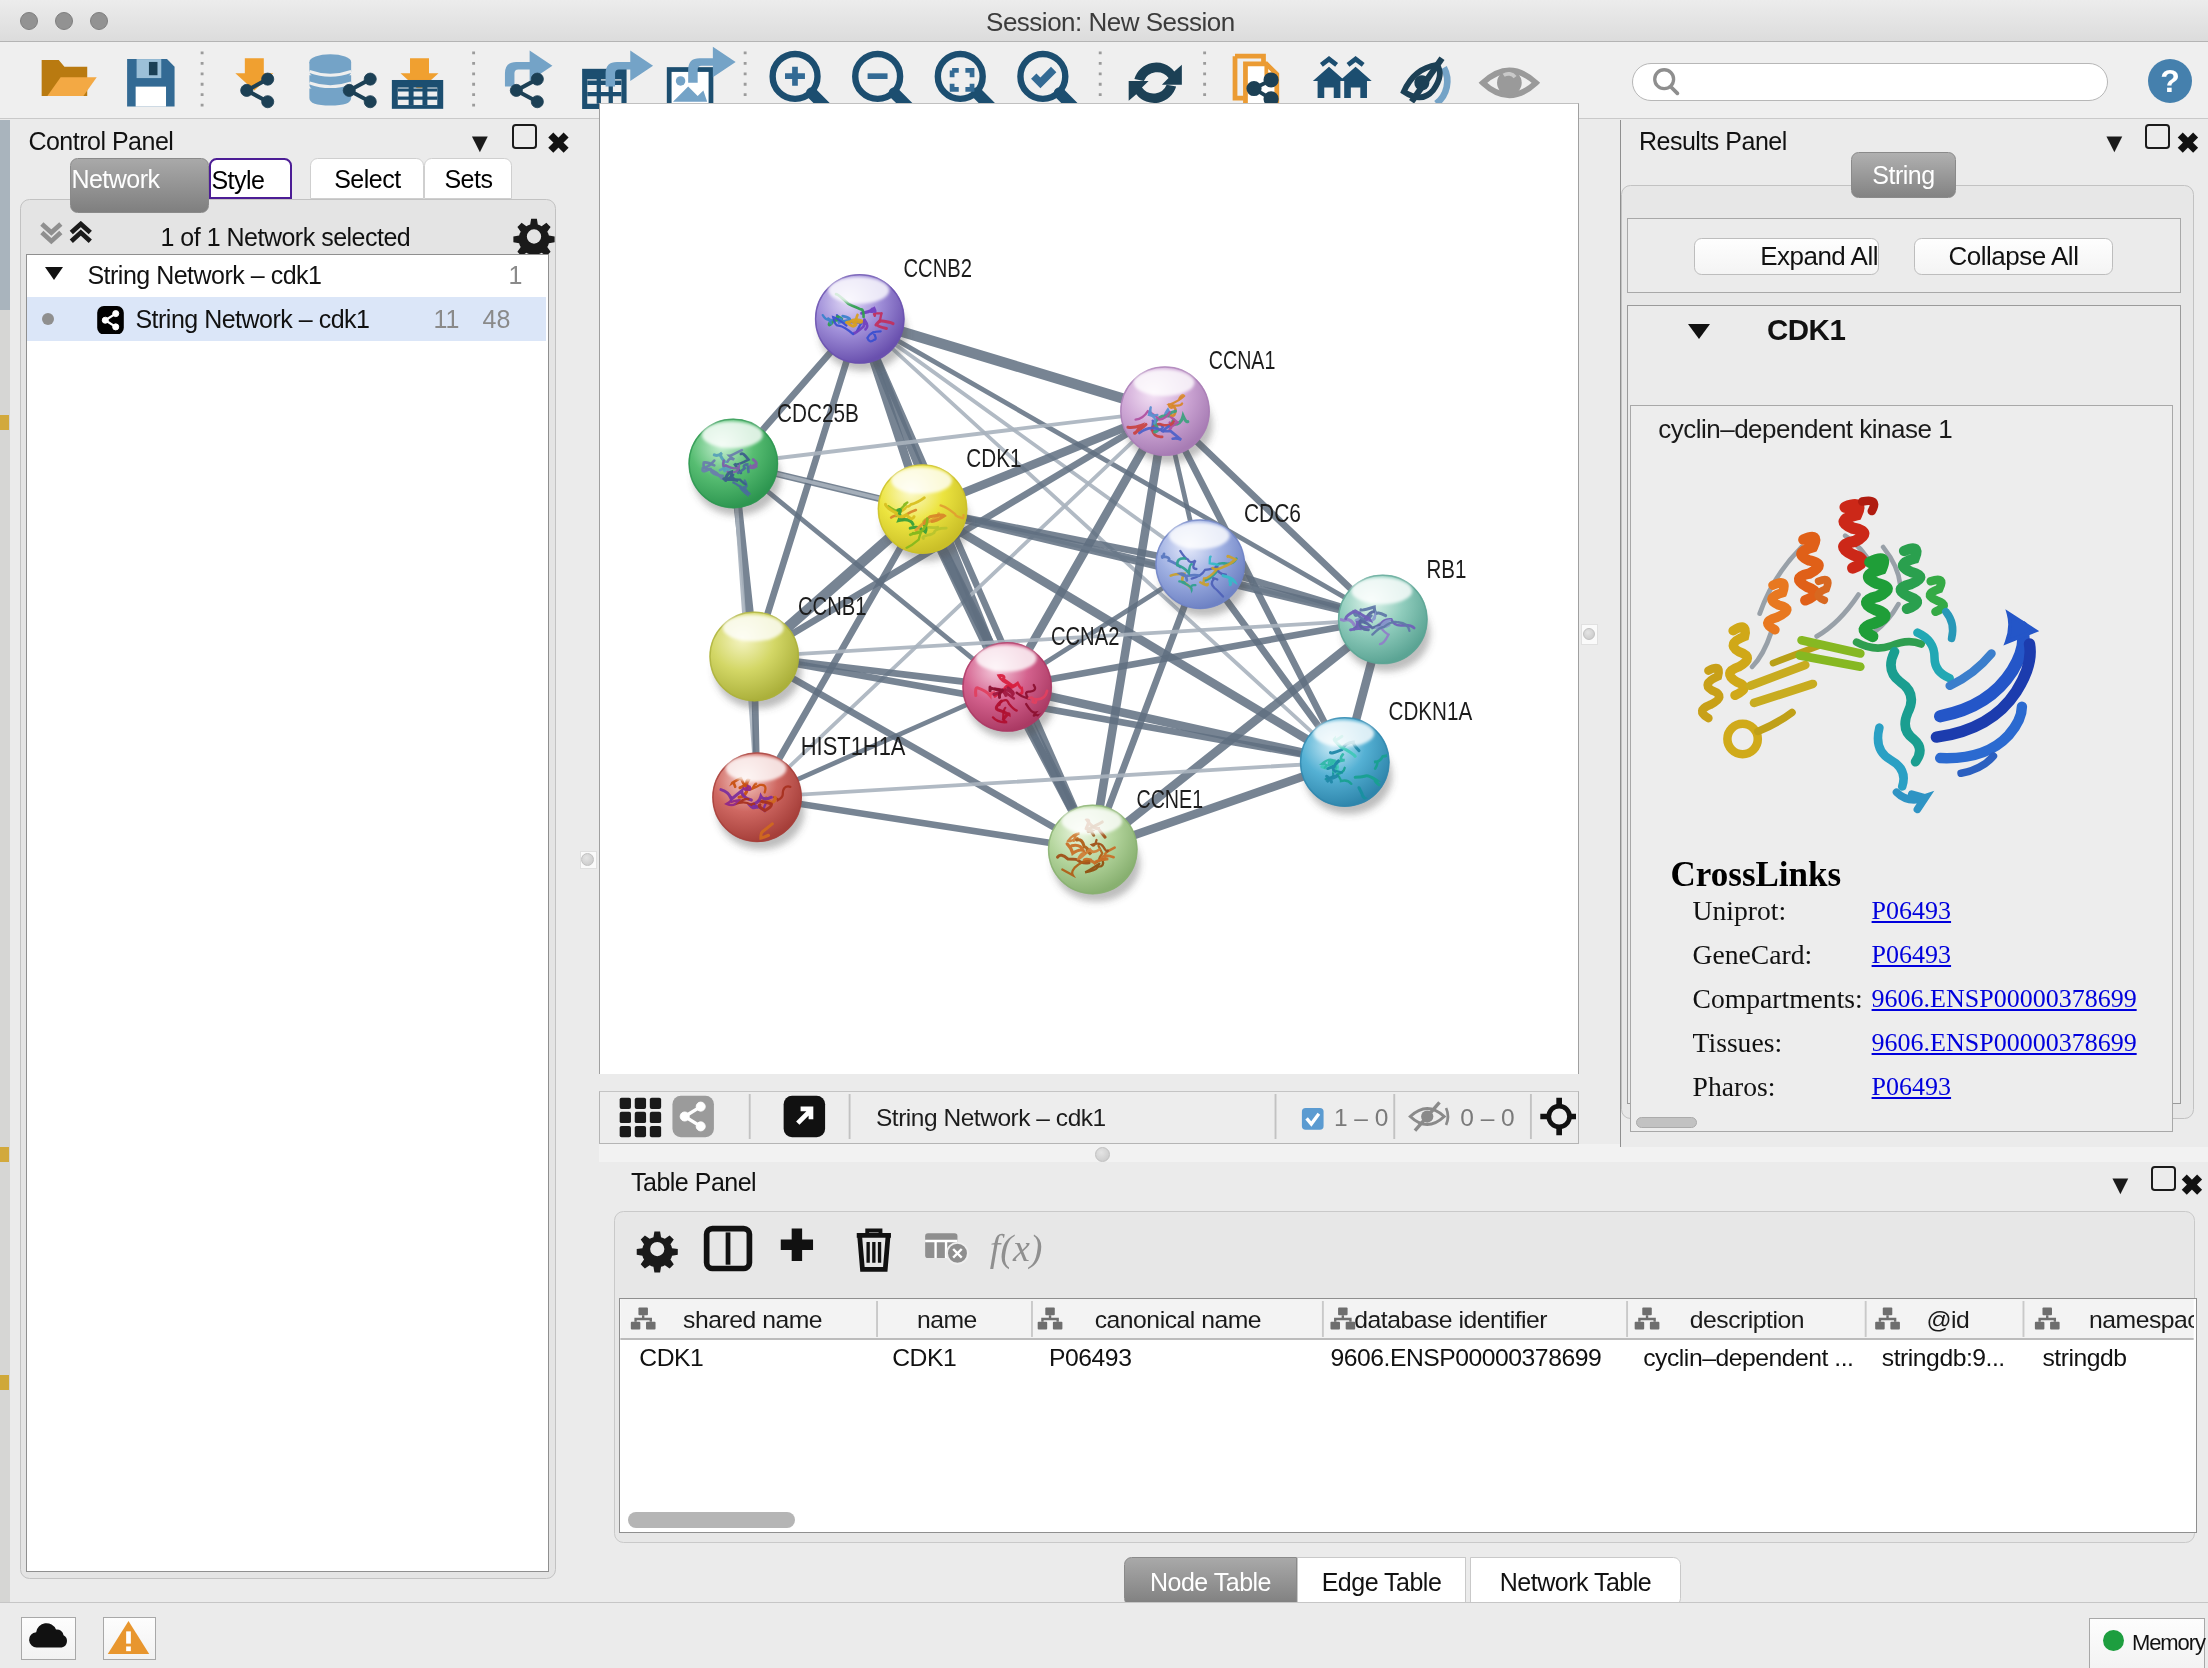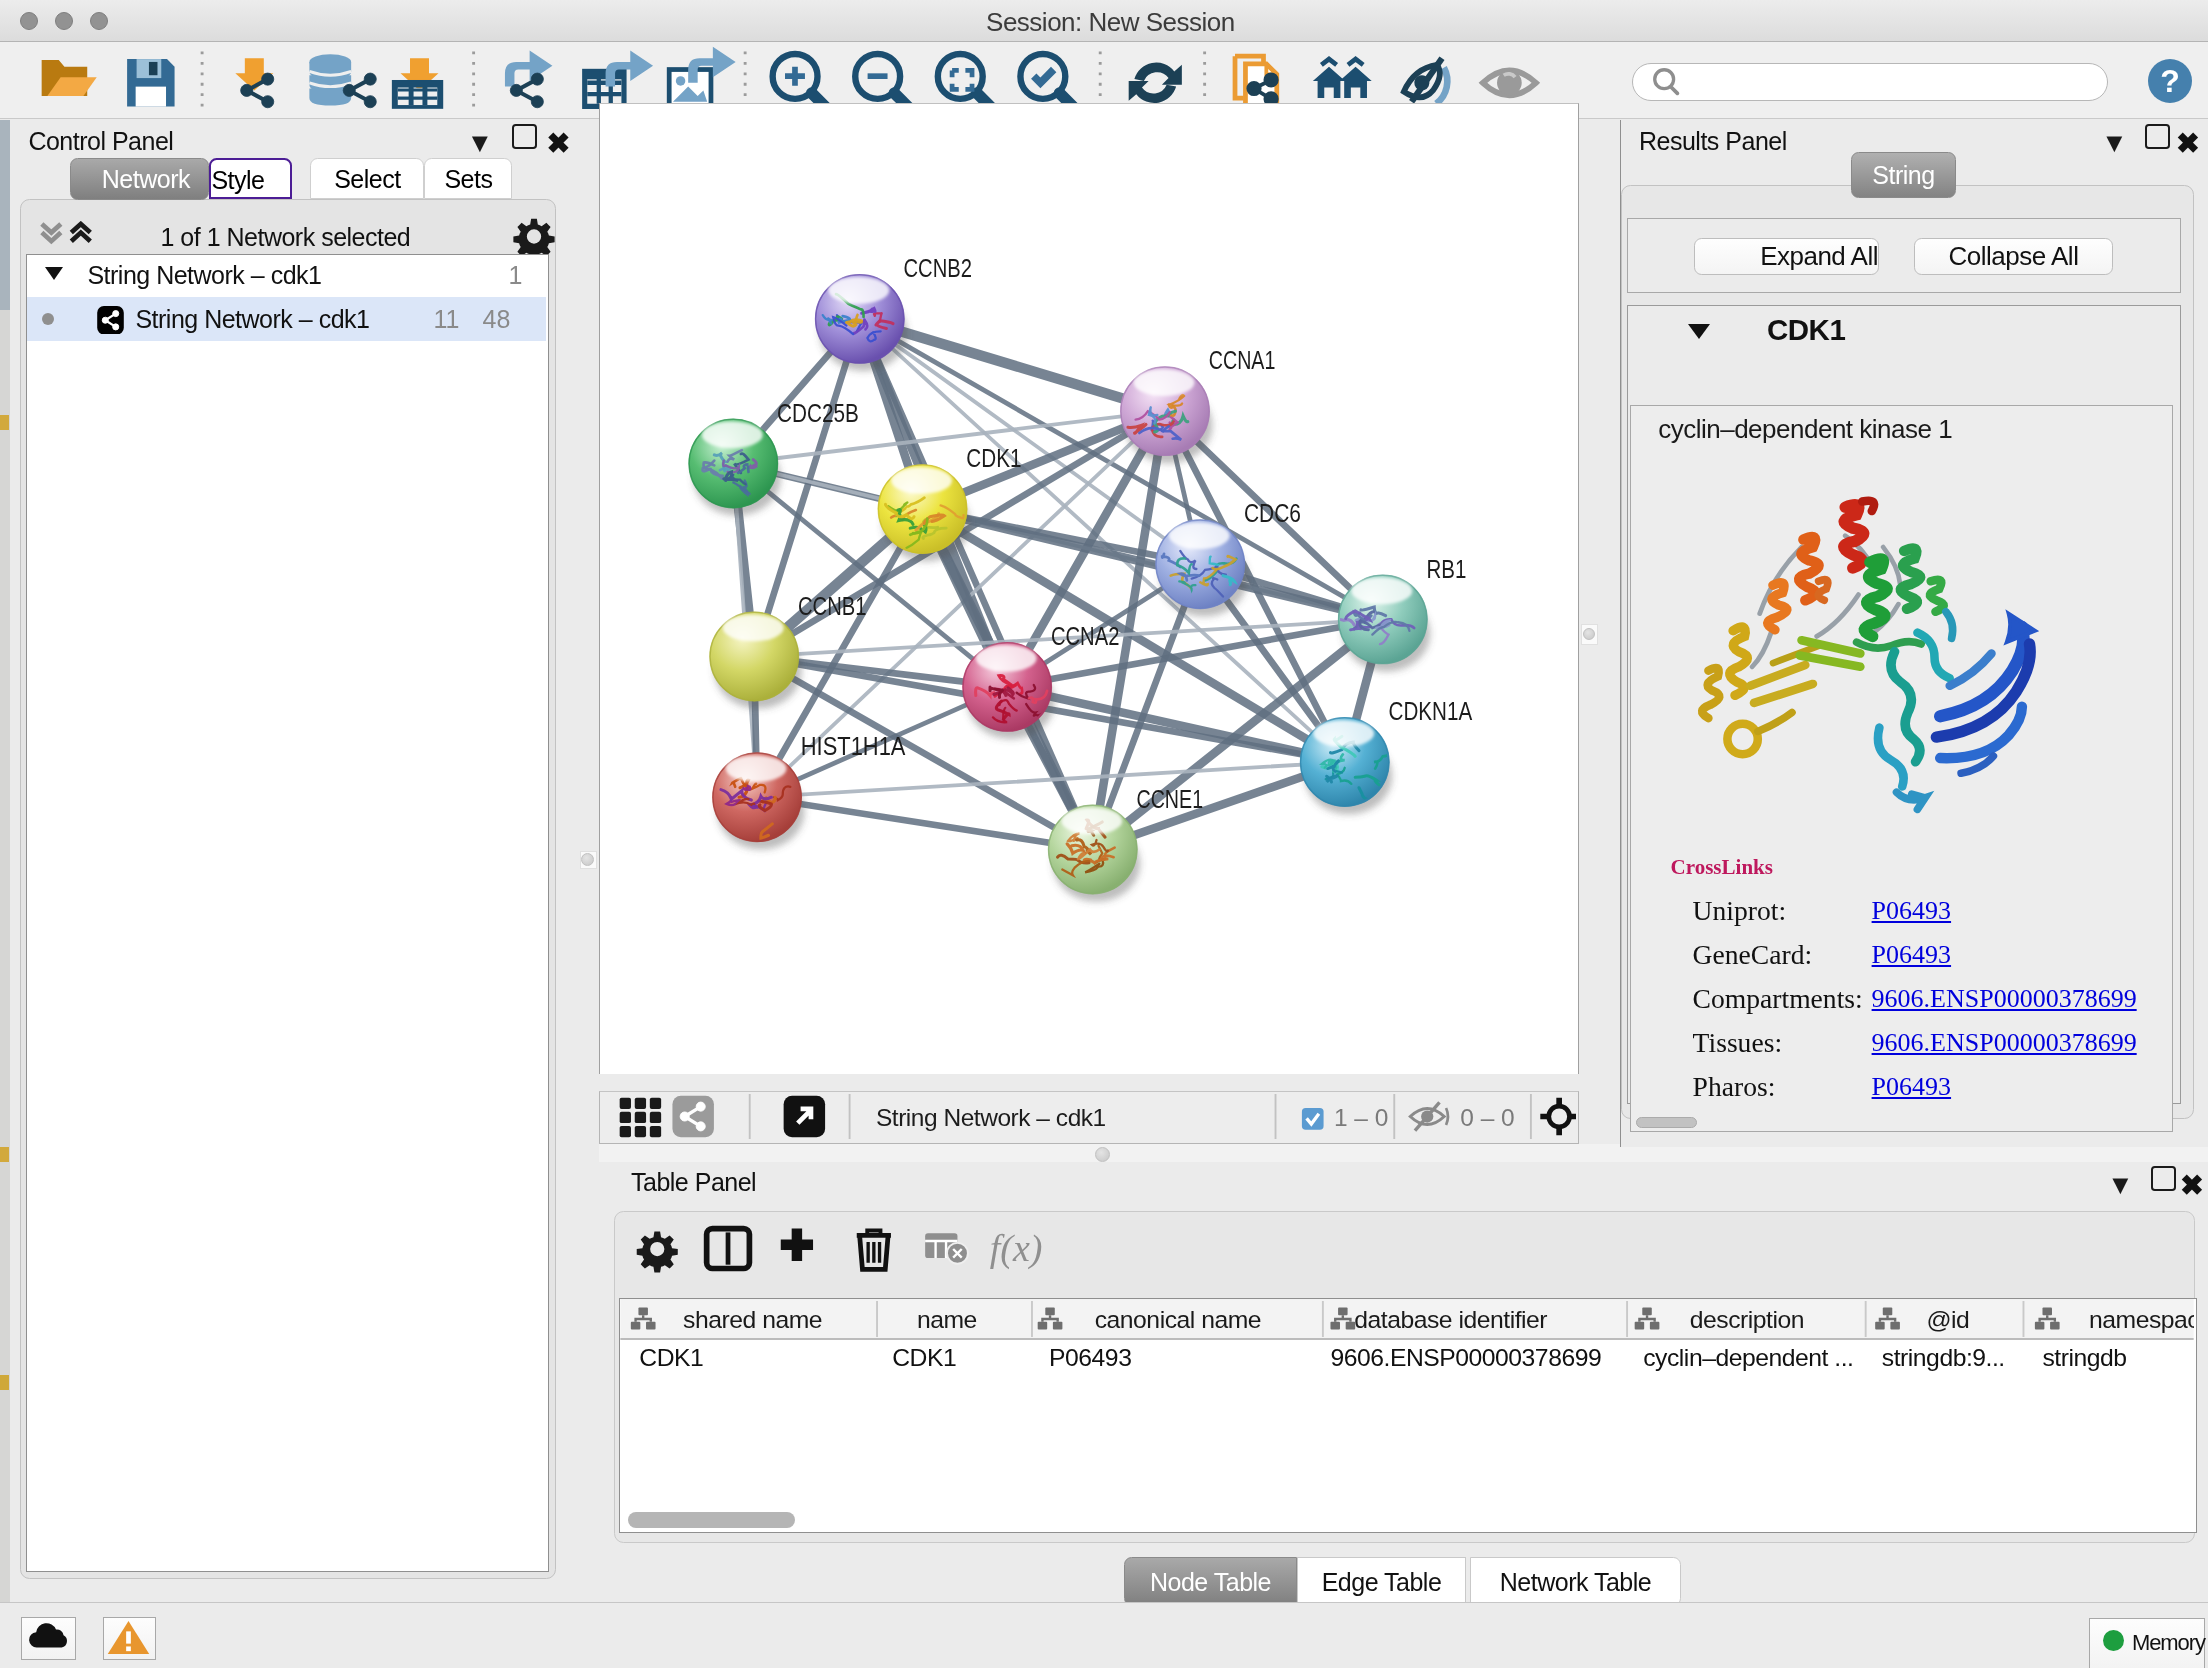--- a/index.html
+++ b/index.html
@@ -201,21 +201,21 @@
   <div style="position:absolute;left:0;top:1027px;width:8.6px;height:15px;background:#d2a93c;"></div>
   <div style="position:absolute;left:0;top:1255px;width:8.6px;height:15px;background:#cfa838;"></div>
 </div>
 
 <div class="abs" id="controlpanel">
   <div class="panel-title" style="position:absolute;left:17px;top:6.7px;">Control Panel</div>
   <div class="pctl" style="left:455px;top:7.6px;color:#1a1a1a;">▼</div>
   <div class="pctl" style="left:501px;top:3.8px;width:25px;height:25px;border:2.9px solid #1a1a1a;border-radius:3.8px;"></div>
   <div class="pctl" style="left:535px;top:6.7px;font-weight:bold;font-size:28.5px;">✖</div>
 
-  <div style="position:absolute;left:59px;top:38px;width:139px;height:42px;background:linear-gradient(#a9a9a9,#7f7f7f);border:1px solid #8a8a8a;border-radius:7.6px;color:#fff;font-size:25px;text-align:center;line-height:40px;z-index:2;letter-spacing:-0.5px;padding-left:12px;">Network</div>
+  <div style="position:absolute;left:59px;top:38px;width:139px;height:55px;background:linear-gradient(#a9a9a9,#7f7f7f);border:1px solid #8a8a8a;border-radius:7.6px;color:#fff;font-size:25px;text-align:left;line-height:40px;z-index:2;letter-spacing:-0.5px;">Network</div>
   <div style="position:absolute;left:198px;top:38px;width:83px;height:41px;background:#fff;border:2px solid #4c1d95;border-radius:7.6px 7.6px 0 0;font-size:25px;text-align:left;line-height:40px;letter-spacing:-0.5px;">Style</div>
   <div style="position:absolute;left:299px;top:38px;width:114px;height:41px;background:#fff;border:1px solid #cfcfcf;border-radius:7.6px 7.6px 0 0;font-size:25px;text-align:center;line-height:40px;letter-spacing:-0.5px;">Select</div>
   <div style="position:absolute;left:413px;top:38px;width:88px;height:41px;background:#fff;border:1px solid #cfcfcf;border-radius:7.6px 7.6px 0 0;font-size:25px;text-align:center;line-height:40px;letter-spacing:-0.5px;">Sets</div>
 
   <div style="position:absolute;left:8.6px;top:79px;width:536px;height:1380px;background:#e4e4e4;border:1px solid #c2c2c2;border-radius:9.5px;"></div>
 
   <svg width="57" height="27" viewBox="0 0 60 28" style="position:absolute;left:27.6px;top:101px;">
     <g fill="none" stroke="#8f8f8f" stroke-width="5">
         <path d="M3 3 L13 12 L23 3"></path>
         <path d="M3 12 L13 21 L23 12"></path>
@@ -729,21 +729,21 @@
         <path d="M302 128 q10 12 6 28" stroke="#2898b8" stroke-width="8"></path>
 
         <path d="M296 238 q52 -10 76 -48 q16 -26 10 -46" stroke="#2456c8" stroke-width="13"></path>
         <path d="M292 260 q58 -8 84 -48 q18 -28 14 -50" stroke="#1c3cae" stroke-width="12"></path>
         <path d="M296 282 q48 2 72 -24 q14 -16 14 -30" stroke="#2b6ad0" stroke-width="11"></path>
         <path d="M368 130 l28 18 l-30 12 q6 -16 2 -30 z" stroke="#2456c8" stroke-width="4" fill="#2456c8"></path>
         <path d="M306 206 q26 -12 44 -34" stroke="#3b7ecc" stroke-width="9"></path>
         <path d="M318 298 q22 -4 34 -18" stroke="#2c60c0" stroke-width="8"></path>
       </g>
     </svg>
-    <div style="position:absolute;left:40px;top:449px;font-family:'Liberation Serif',serif;font-size:21px;font-weight:bold;color:#be185d;">CrossLinks</div>
+    <div style="position:absolute;left:40px;top:449px;font-family:'Liberation Serif',serif;font-size:35px;font-weight:bold;color:#000000;">CrossLinks</div>
     <div style="position:absolute;left:62px;top:483px;font-family:'Liberation Serif',serif;font-size:27.6px;color:#111;line-height:44px;">
       Uniprot:<br>GeneCard:<br>Compartments:<br>Tissues:<br>Pharos:
     </div>
     <div style="position:absolute;left:241px;top:483px;font-family:'Liberation Serif',serif;font-size:26px;color:#0000dd;line-height:44px;text-decoration:underline;">
       P06493<br>P06493<br>9606.ENSP00000378699<br>9606.ENSP00000378699<br>P06493
     </div>
     <div style="position:absolute;left:5.7px;top:711px;width:61px;height:10.5px;background:#c2c2c2;border:1px solid #ababab;border-radius:5.7px;"></div>
   </div>
 </div>
 

